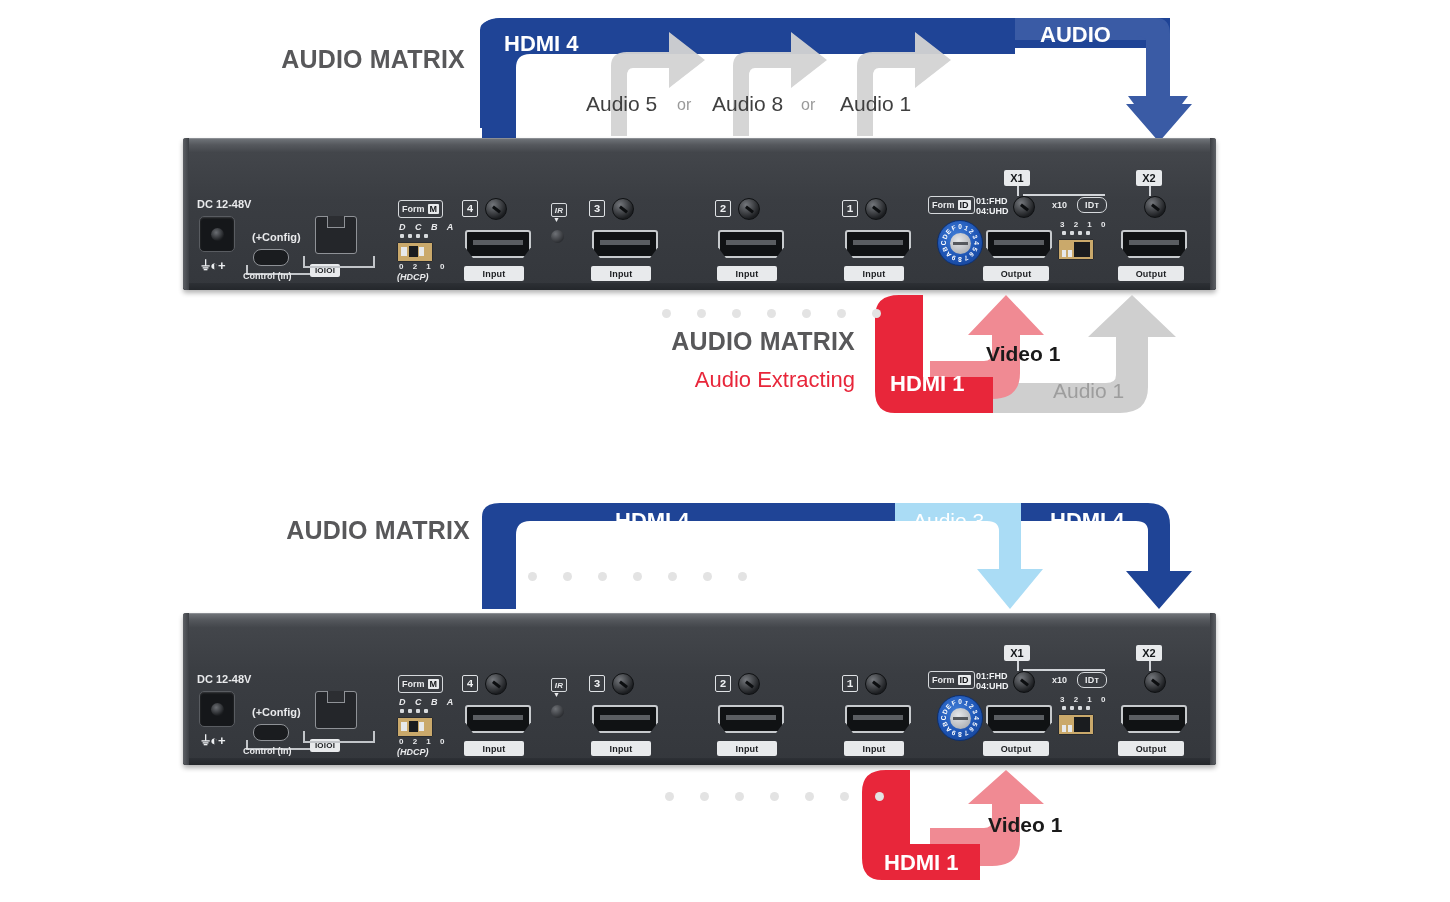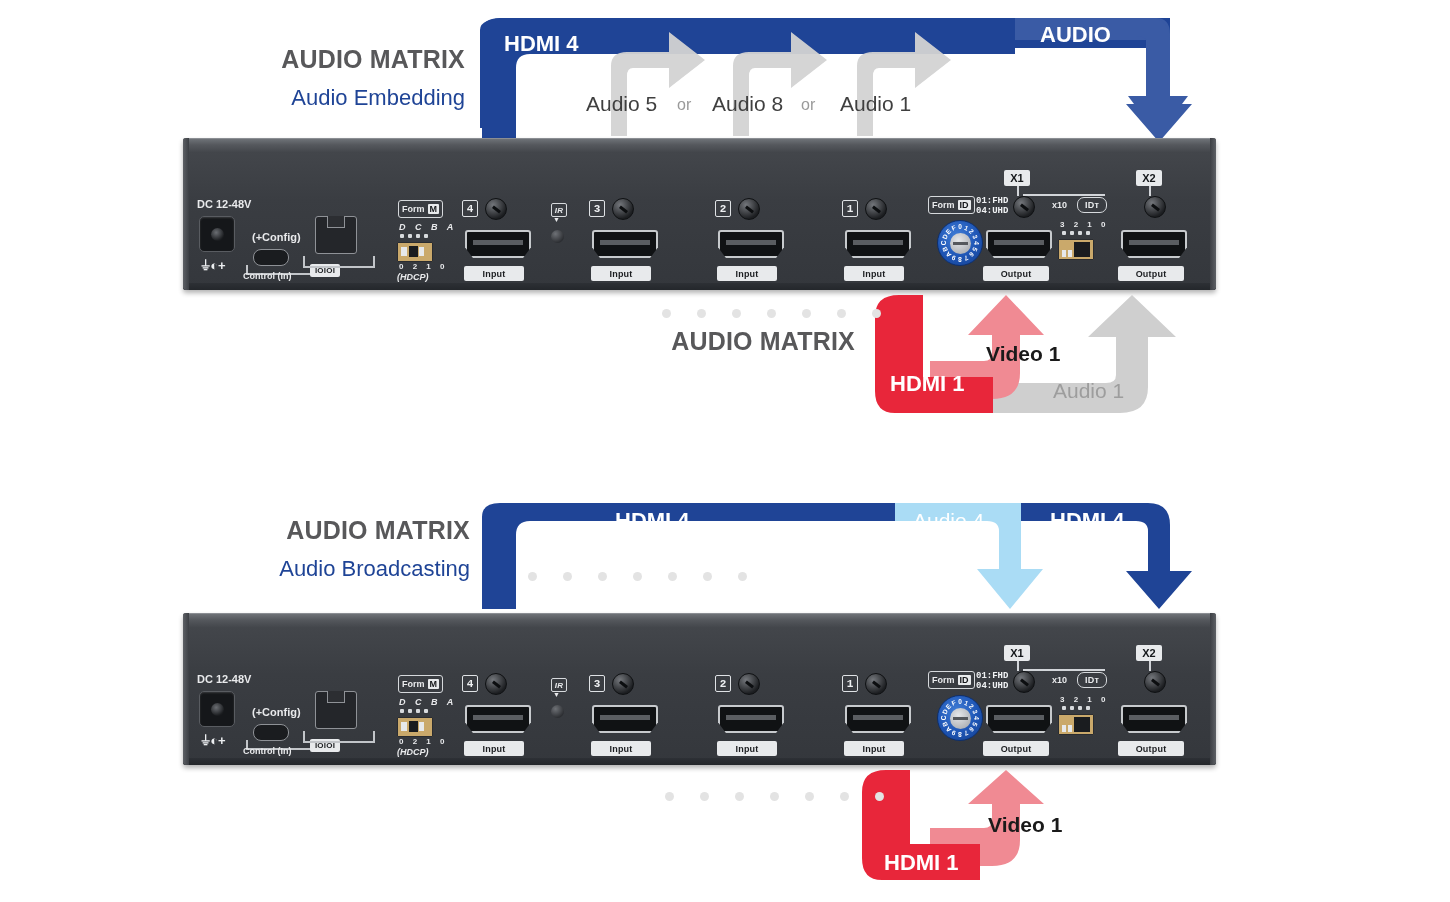--- a/index.html
+++ b/index.html
@@ -96,21 +96,21 @@
   .brk{position:absolute;border:2px solid #c9ccd0;border-top:none;}
   .frm{position:absolute;height:16px;border:1.4px solid #d6d9dc;border-radius:3px;
        display:flex;align-items:center;gap:3px;padding:0 3px;
        color:#e9eaec;font-size:9px;font-weight:bold;}
   .frm em{font-style:normal;background:#e8eaec;color:#15171a;
           padding:0 2px;border-radius:1px;font-size:9px;}
   .x1box{position:absolute;width:26px;height:16px;background:#e8eaec;border-radius:2px;
          color:#14171a;font-size:11px;font-weight:bold;
          display:flex;align-items:center;justify-content:center;}
   .resline{position:absolute;color:#f0f2f4;font-size:9px;font-weight:bold;line-height:10px;
-           font-family:Liberation Mono, monospace;white-space:nowrap;}
+           font-family:Liberation Sans, sans-serif;white-space:nowrap;}
   .hline{position:absolute;height:1.5px;background:#d2d5d9;}
   .vline{position:absolute;width:1.5px;background:#d2d5d9;}
   .gndsym{position:absolute;color:#eceef0;font-size:13px;font-weight:bold;}
 </style>
 </head>
 <body>
 
 <div class="stage">
 
   <div class="abs" style="left:0;top:0;width:1450px;height:140px;">
@@ -137,21 +137,20 @@
 
     <svg class="abs" style="left:605px;top:18px;" width="420" height="118">
       <g fill="#d3d3d3" opacity="0.95">
         <path d="M6,118 L6,48 Q6,34 22,34 L64,34 L64,14 L100,42 L64,70 L64,50 L28,50 Q22,50 22,58 L22,118 Z"></path>
         <path d="M128,118 L128,48 Q128,34 144,34 L186,34 L186,14 L222,42 L186,70 L186,50 L150,50 Q144,50 144,58 L144,118 Z"></path>
         <path d="M252,118 L252,48 Q252,34 268,34 L310,34 L310,14 L346,42 L310,70 L310,50 L274,50 Q268,50 268,58 L268,118 Z"></path>
       </g>
     </svg>
 
     <div class="abs sec-title" style="left:200px;top:45px;width:265px;">AUDIO MATRIX</div>
-    <div class="abs sec-sub sub-blue" style="left:200px;top:85px;width:265px;">Audio Embedding</div>
 
     <div class="abs bar-label" style="left:504px;top:31px;">HDMI 4</div>
     <div class="abs bar-label" style="left:1040px;top:22px;">AUDIO</div>
 
     <div class="abs audio-lbl" style="left:586px;top:92px;">Audio 5</div>
     <div class="abs or-lbl" style="left:677px;top:96px;">or</div>
     <div class="abs audio-lbl" style="left:712px;top:92px;">Audio 8</div>
     <div class="abs or-lbl" style="left:801px;top:96px;">or</div>
     <div class="abs audio-lbl" style="left:840px;top:92px;">Audio 1</div>
   </div>
@@ -322,20 +321,21 @@
       <i></i>
         <i></i>
         <i></i>
         <i></i>
         <i></i>
         <i></i>
         <i></i>
     </div>
 
     <div class="abs sec-title" style="left:590px;top:32px;width:265px;">AUDIO MATRIX</div>
+    <div class="abs sec-sub sub-red" style="left:590px;top:72px;width:265px;">Audio Extracting</div>
 
     <div class="abs bar-label" style="left:890px;top:76px;">HDMI 1</div>
     <div class="abs video-lbl" style="left:986px;top:47px;">Video 1</div>
     <div class="abs audio-gray" style="left:1053px;top:84px;">Audio 1</div>
   </div>
 
   <div class="abs" style="left:0;top:498px;width:1450px;height:112px;">
 
     <svg class="abs" style="left:470px;top:5px;" width="730" height="108">
       <path d="M12,14 Q12,0 30,0 L678,0 Q700,0 700,22 L700,68 L722,68 L689,106 L656,68 L678,68 L678,28 Q678,18 666,18 L60,18 Q46,18 46,32 L46,106 L12,106 Z" fill="#1f4496"></path>
@@ -349,24 +349,23 @@
       <i></i>
         <i></i>
         <i></i>
         <i></i>
         <i></i>
         <i></i>
         <i></i>
     </div>
 
     <div class="abs sec-title" style="left:200px;top:18px;width:270px;">AUDIO MATRIX</div>
-    <div class="abs sec-sub sub-blue" style="left:200px;top:58px;width:270px;">Audio Broadcasting</div>
 
     <div class="abs bar-label" style="left:615px;top:10px;">HDMI 4</div>
-    <div class="abs bar-label-lt" style="left:913px;top:11px;">Audio 4</div>
+    <div class="abs bar-label-lt" style="left:913px;top:11px;">Audio 3</div>
     <div class="abs bar-label" style="left:1050px;top:10px;">HDMI 4</div>
   </div>
 
   <div class="device" style="left:183px;top:613px;width:1033px;height:152px;">
     <div class="dev-face"></div>
     <div class="dev-top"></div>
     <div class="dev-bot"></div>
     <div class="dev-edgeL"></div>
     <div class="dev-edgeR"></div>
 

